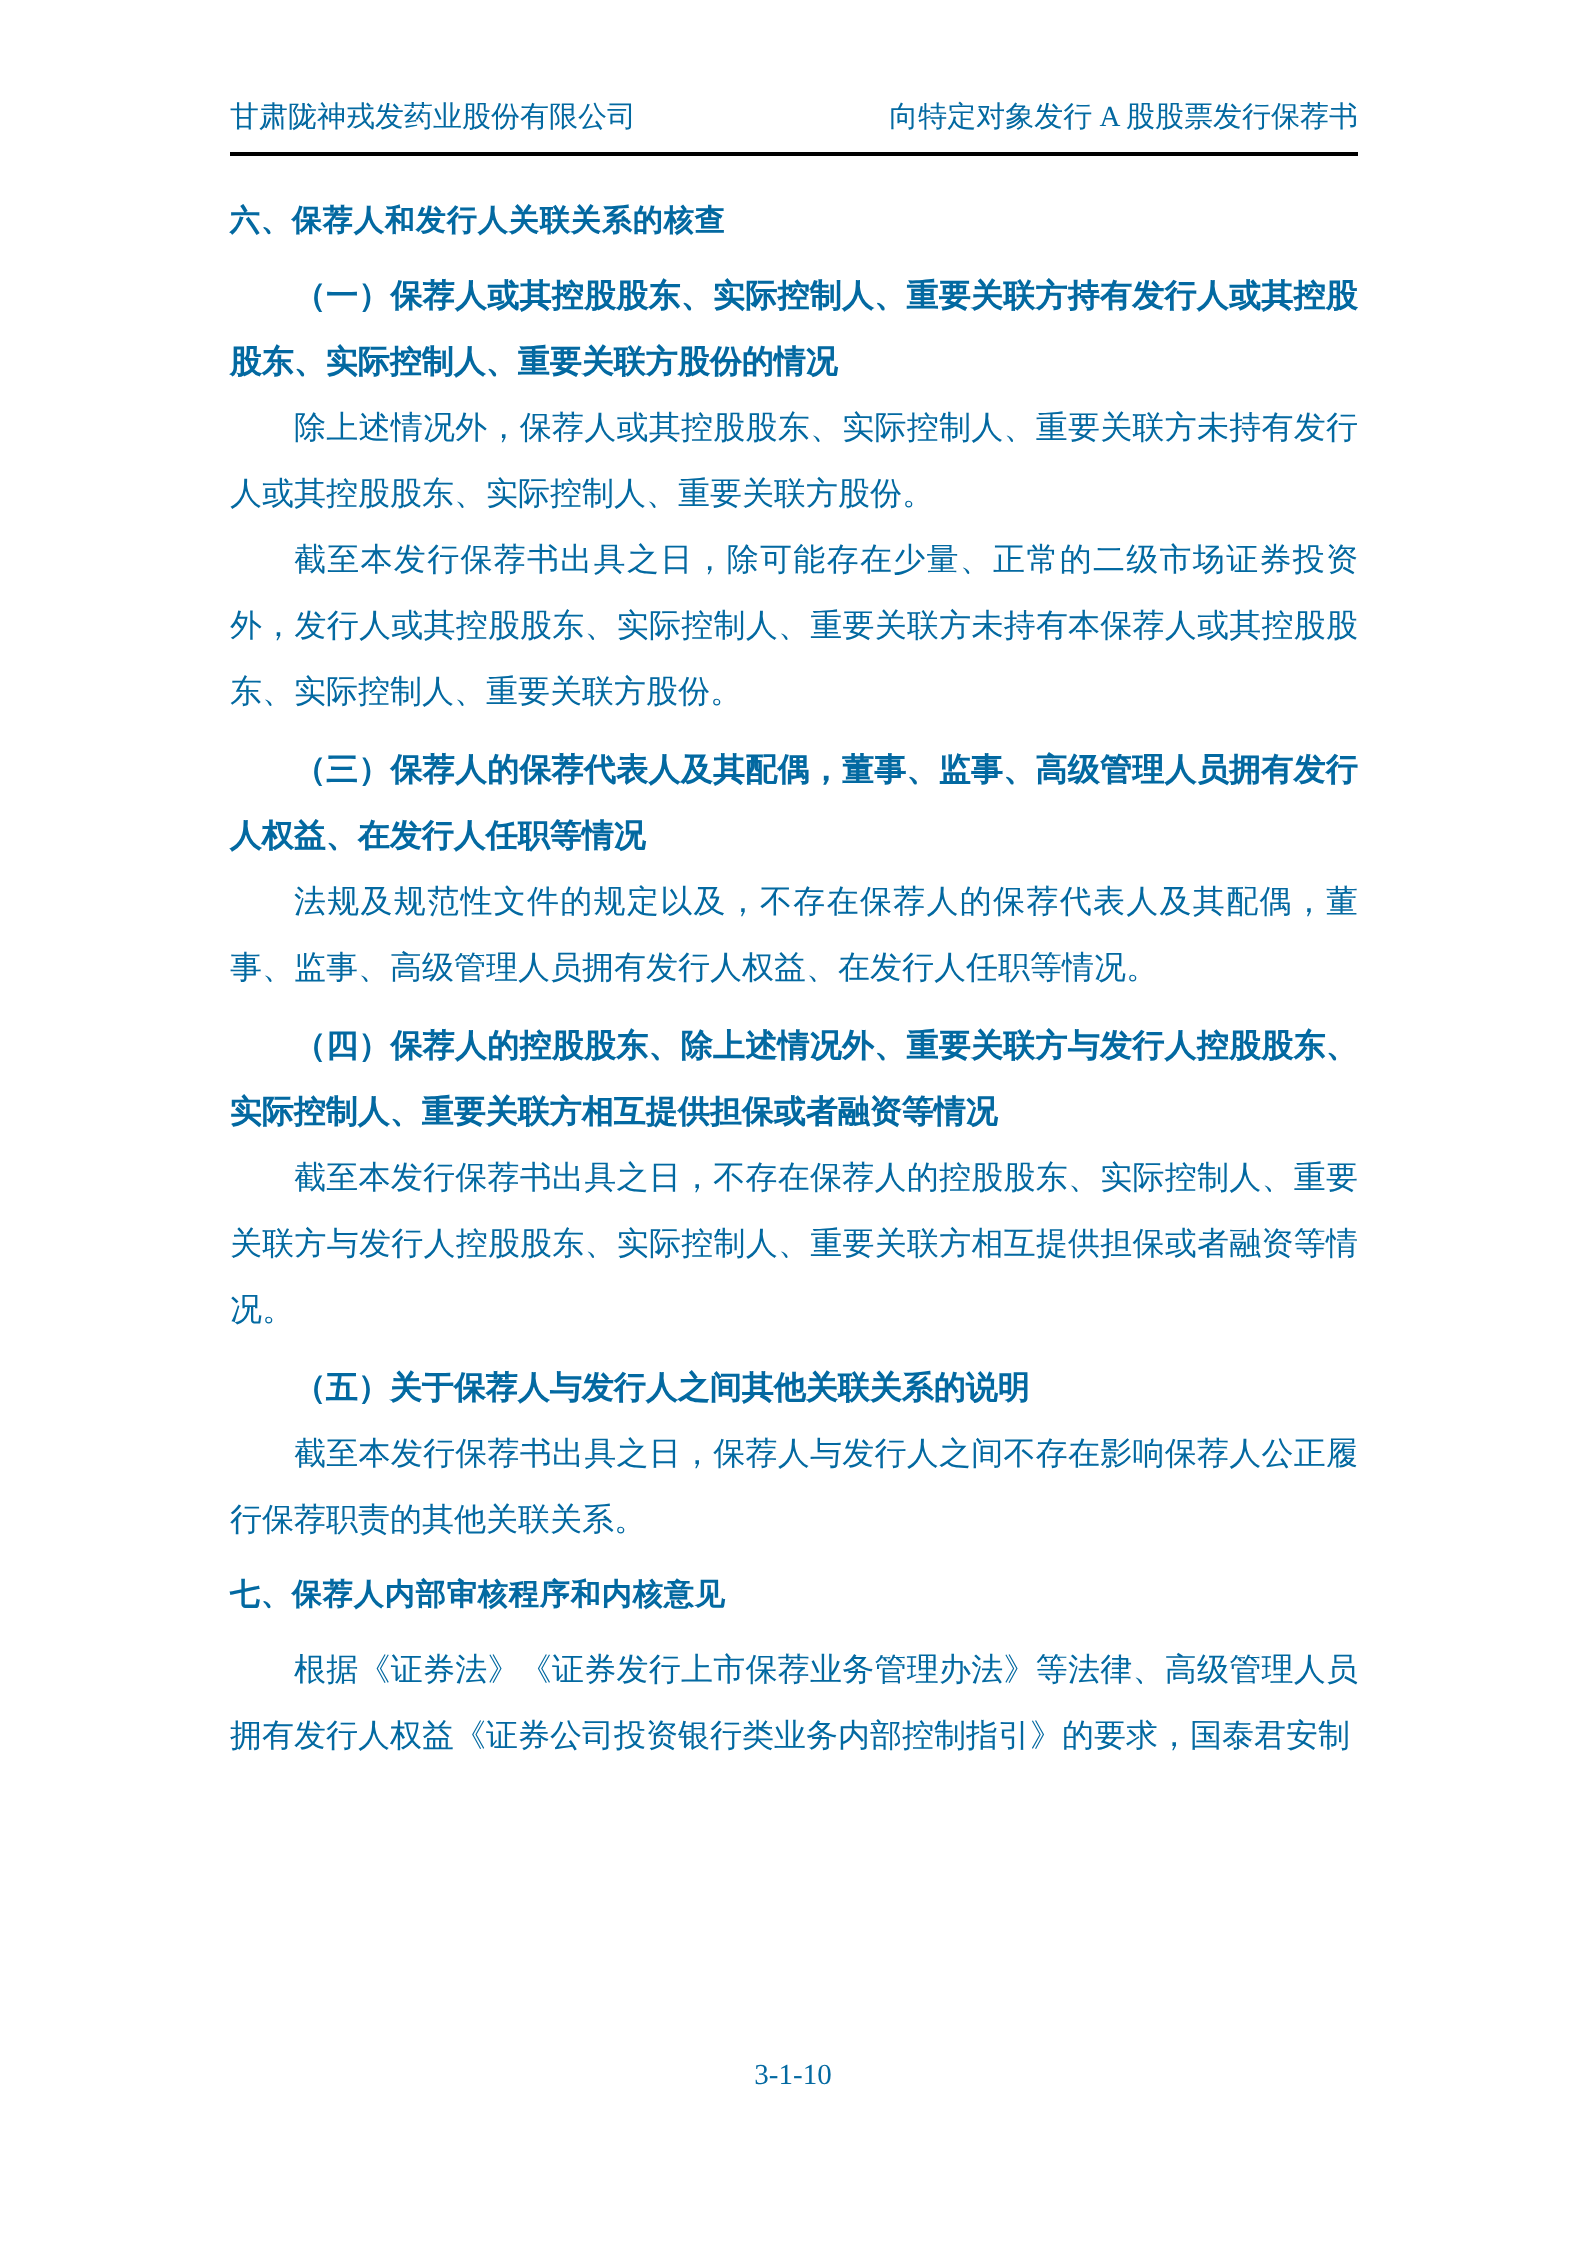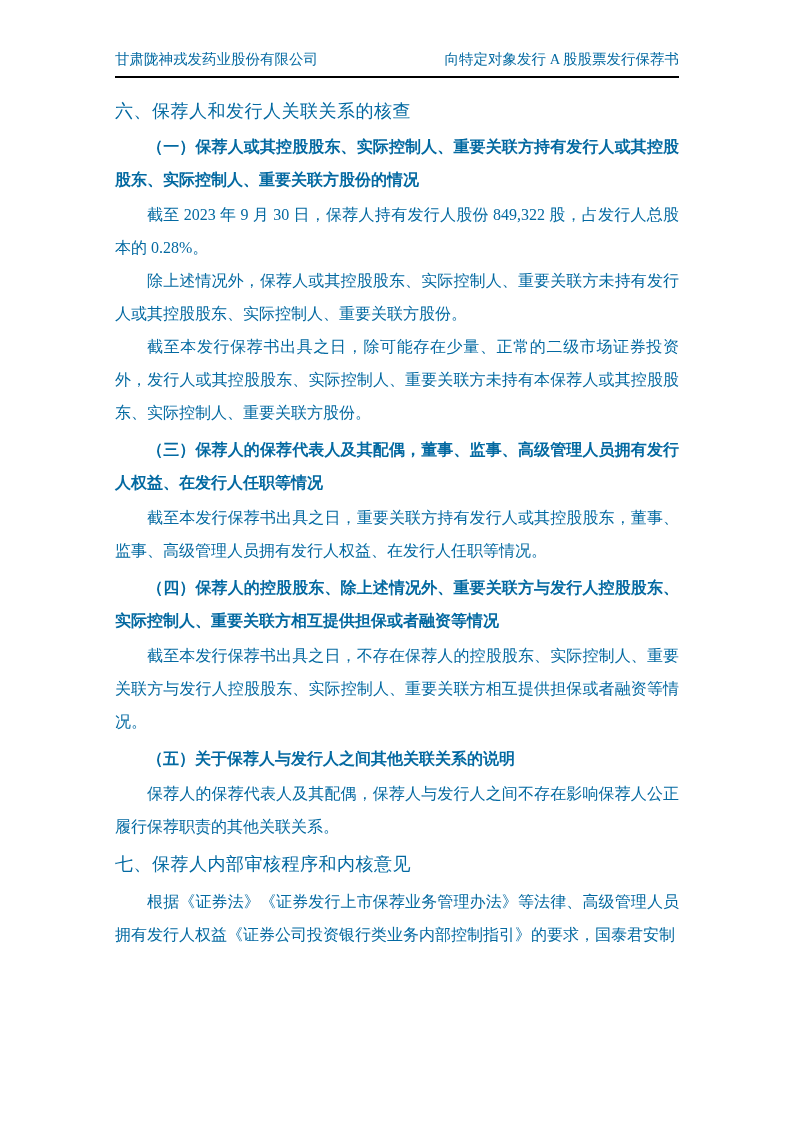--- a/index.html
+++ b/index.html
@@ -28,30 +28,30 @@
     padding-bottom: 6px;
   }
   .content {
     position: absolute;
     top: 90px;
     left: 115px;
     width: 564px;
   }
   h1.doc-h1 {
     font-family: "Liberation Sans", sans-serif;
-    font-weight: normal;
-    font-size: 18px;
+    font-weight: bold;
+    font-size: 15px;
     line-height: 30px;
     margin-top: 6px;
     margin-bottom: 6px;
     letter-spacing: 0.5px;
   }
   h1.doc-h1.second { }
   h2.doc-h2 {
-    font-family: Liberation Mono, monospace;
+    font-family: Liberation Serif, serif;
     font-weight: bold;
     font-size: 16px;
     line-height: 33px;
     margin-top: 6px;
     text-indent: 2em;
     text-align: justify;
   }
   p.doc-p {
     font-size: 16px;
     line-height: 33px;
@@ -76,33 +76,35 @@
   <div class="page-header">
     <span>甘肃陇神戎发药业股份有限公司</span>
     <span>向特定对象发行 A 股股票发行保荐书</span>
   </div>
 
   <div class="content">
 
     <h1 class="doc-h1">六、保荐人和发行人关联关系的核查</h1>
 
     <h2 class="doc-h2">（一）保荐人或其控股股东、实际控制人、重要关联方持有发行人或其控股股东、实际控制人、重要关联方股份的情况</h2>
-    <p class="doc-p">截至 2023 年 9 月 30 日，保荐人持有发行人股份 849,322 股，占发行人总股本的 0.28%。</p>
     <p class="doc-p">除上述情况外，保荐人或其控股股东、实际控制人、重要关联方未持有发行人或其控股股东、实际控制人、重要关联方股份。</p>
 
     <p class="doc-p">截至本发行保荐书出具之日，除可能存在少量、正常的二级市场证券投资外，发行人或其控股股东、实际控制人、重要关联方未持有本保荐人或其控股股东、实际控制人、重要关联方股份。</p>
 
     <h2 class="doc-h2">（三）保荐人的保荐代表人及其配偶，董事、监事、高级管理人员拥有发行人权益、在发行人任职等情况</h2>
-    <p class="doc-p">截至本发行保荐书出具之日，重要关联方持有发行人或其控股股东，董事、监事、高级管理人员拥有发行人权益、在发行人任职等情况。</p>
+    <p class="doc-p">法规及规范性文件的规定以及，不存在保荐人的保荐代表人及其配偶，董事、监事、高级管理人员拥有发行人权益、在发行人任职等情况。</p>
 
     <h2 class="doc-h2">（四）保荐人的控股股东、除上述情况外、重要关联方与发行人控股股东、实际控制人、重要关联方相互提供担保或者融资等情况</h2>
     <p class="doc-p">截至本发行保荐书出具之日，不存在保荐人的控股股东、实际控制人、重要关联方与发行人控股股东、实际控制人、重要关联方相互提供担保或者融资等情况。</p>
 
     <h2 class="doc-h2">（五）关于保荐人与发行人之间其他关联关系的说明</h2>
-    <p class="doc-p">保荐人的保荐代表人及其配偶，保荐人与发行人之间不存在影响保荐人公正履行保荐职责的其他关联关系。</p>
+    <p class="doc-p">截至本发行保荐书出具之日，保荐人与发行人之间不存在影响保荐人公正履行保荐职责的其他关联关系。</p>
 
     <h1 class="doc-h1 second">七、保荐人内部审核程序和内核意见</h1>
     <p class="doc-p">根据《证券法》《证券发行上市保荐业务管理办法》等法律、高级管理人员拥有发行人权益《证券公司投资银行类业务内部控制指引》的要求，国泰君安制</p>
 
   </div>
 
+  <div class="page-footer">
+    <span>3-1-10</span>
+  </div>
 
 </div>
 
 </body></html>

